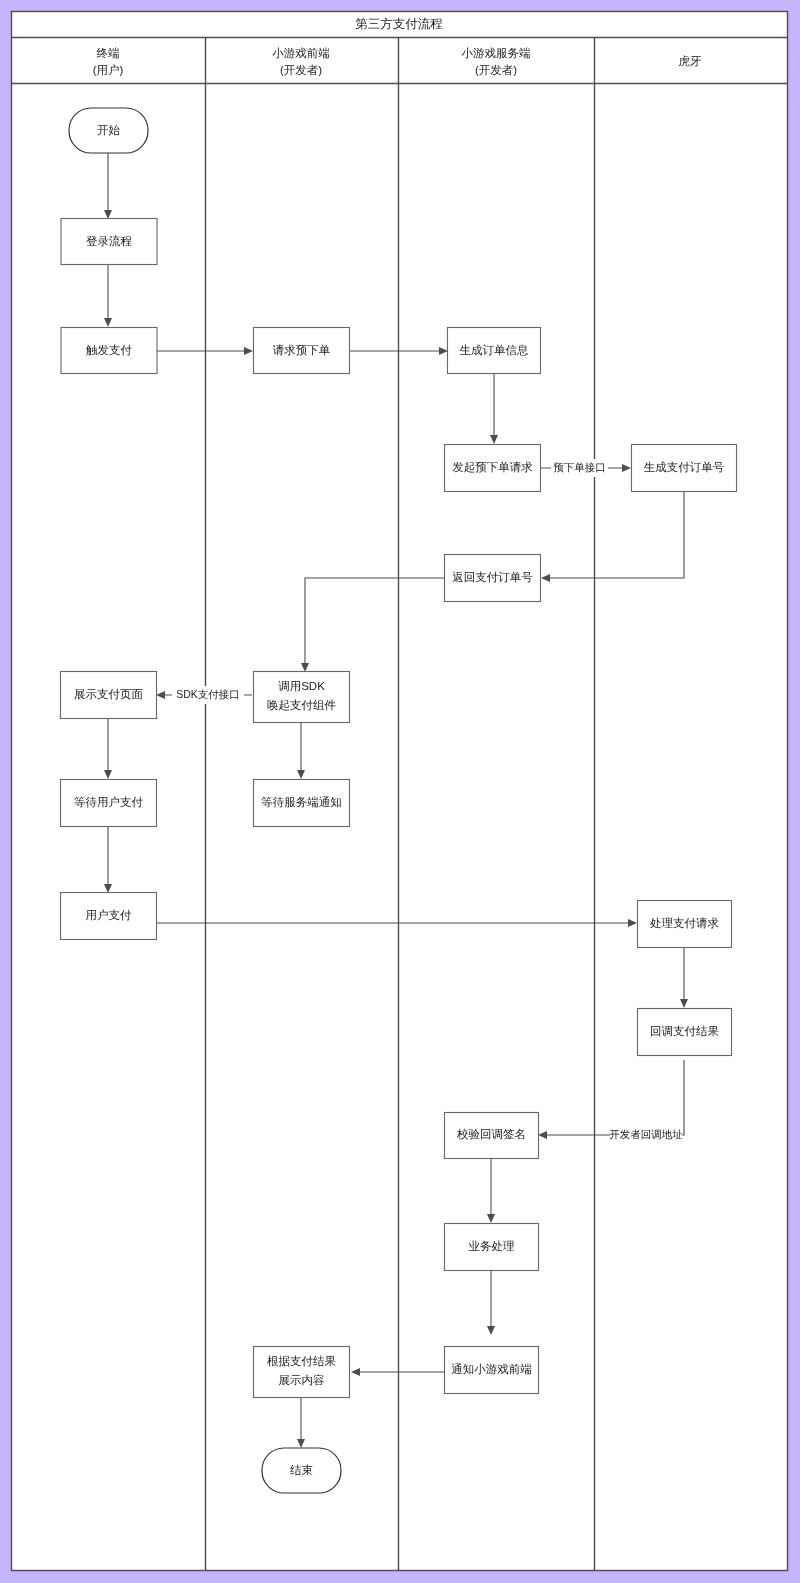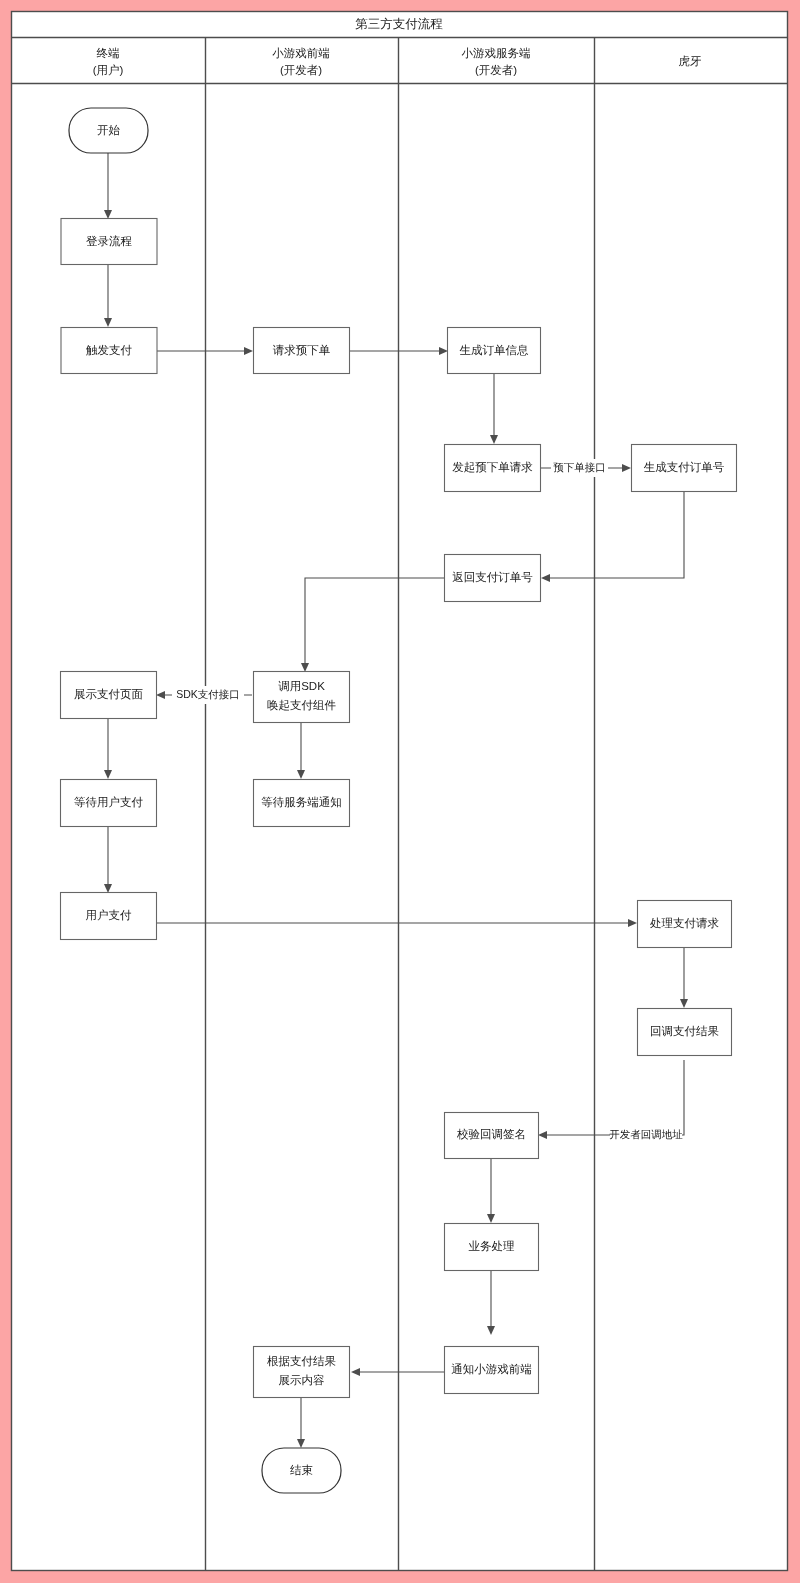--- a/index.html
+++ b/index.html
@@ -11,21 +11,21 @@
   body {
     font-family: "Liberation Sans", "DejaVu Sans", sans-serif;
     width: 800px;
     height: 1583px;
     overflow: hidden;
   }
   #flow-root {
     position: relative;
     width: 800px;
     height: 1583px;
-    background: #fca5a5;
+    background: #c4b5fd;
     text-decoration: underline;
   }
   svg#flow-svg {
     position: absolute;
     left: 0;
     top: 0;
     width: 800px;
     height: 1583px;
     display: block;
   }

